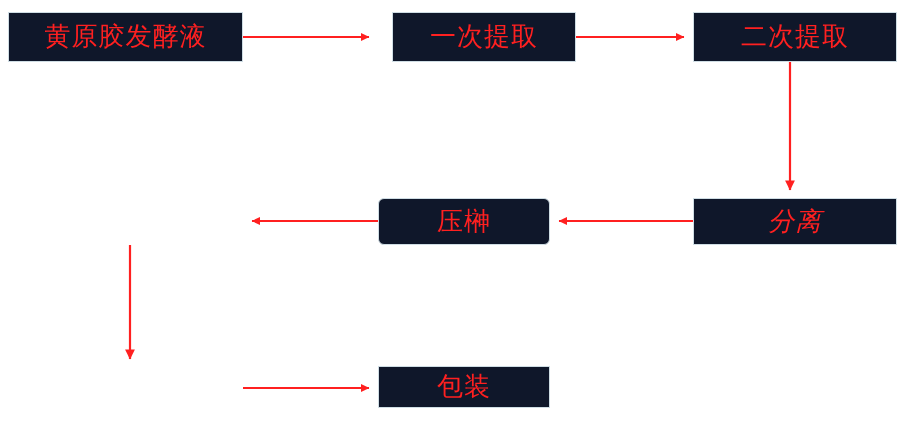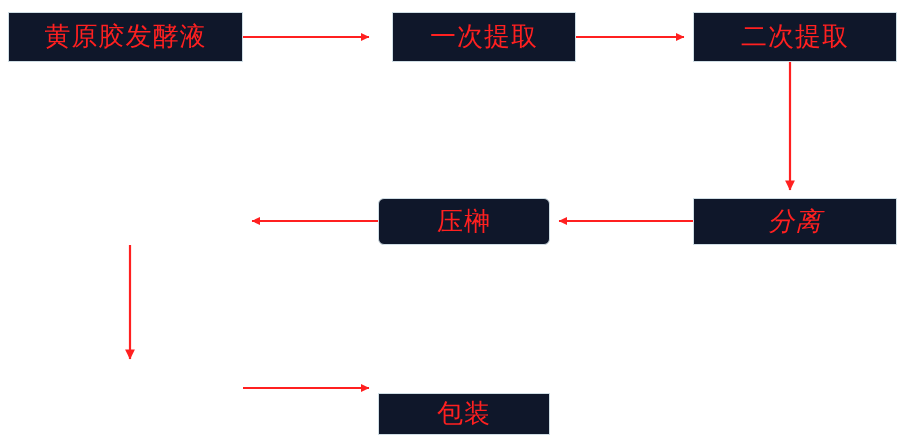--- a/index.html
+++ b/index.html
@@ -36,21 +36,21 @@
   
   .n-fermentation { left: 8px;   top: 12px;  width: 235px; height: 50px; }
   .n-extract1     { left: 378px; top: 12px;  width: 184px; height: 50px; margin-left: 14px; }
   .n-extract2     { left: 693px; top: 12px;  width: 204px; height: 50px; }
 
   .n-drying       { left: 8px;   top: 198px; width: 235px; height: 47px; }
   .n-pressing     { left: 378px; top: 198px; width: 172px; height: 47px; border-radius: 6px; }
   .n-separation   { left: 693px; top: 198px; width: 204px; height: 47px; font-style: italic; }
 
   .n-crushing     { left: 8px;   top: 366px; width: 235px; height: 42px; }
-  .n-packaging    { left: 378px; top: 366px; width: 172px; height: 42px; margin-top: 27px; }
+  .n-packaging    { left: 378px; top: 366px; width: 172px; height: 42px; }
 
   
   #connectors {
     position: absolute;
     left: 0;
     top: 0;
     width: 913px;
     height: 436px;
     pointer-events: none;
   }

